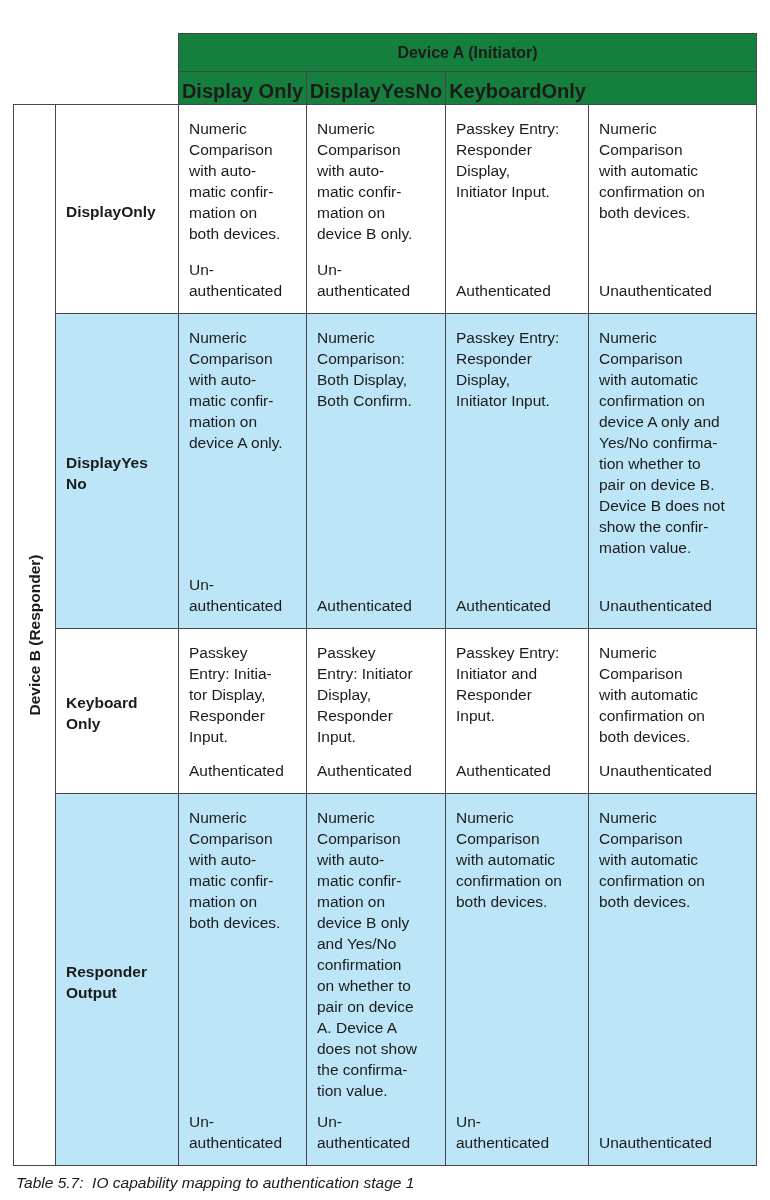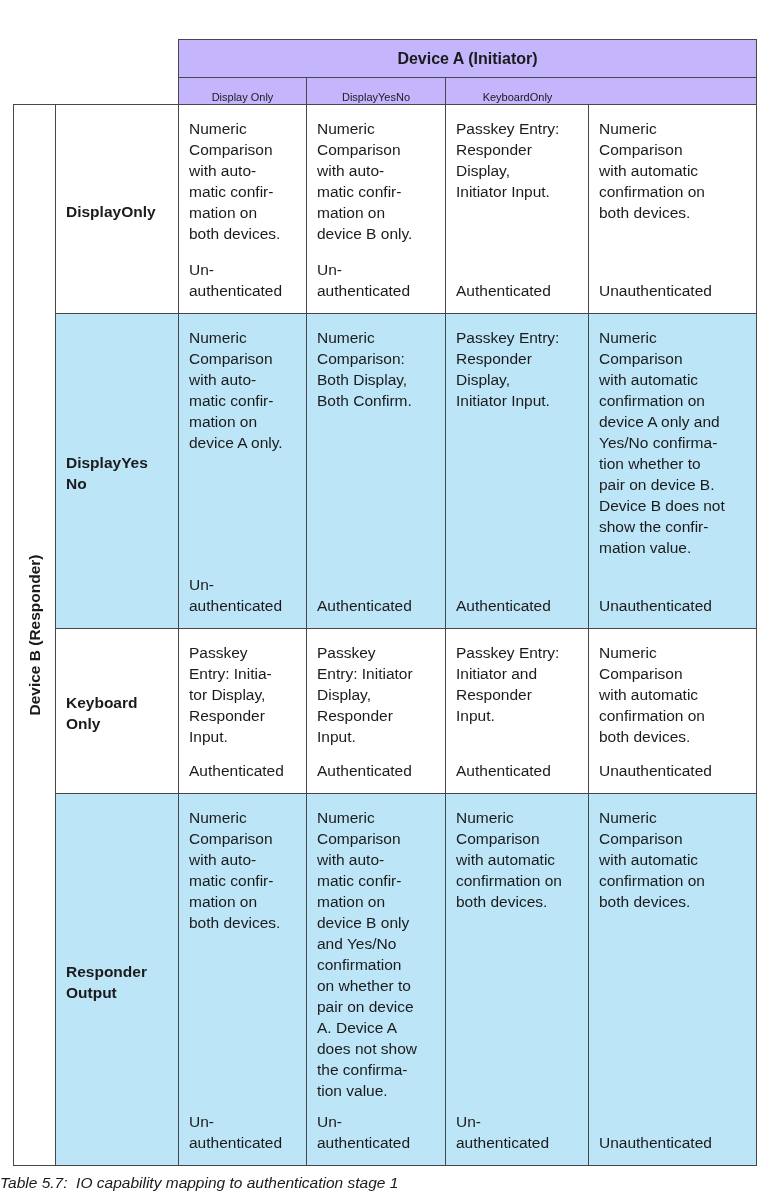--- a/index.html
+++ b/index.html
@@ -6,35 +6,35 @@
   html, body { background: #ffffff; }
   body {
     width: 770px; height: 1200px;
     font-family: "Liberation Sans", "DejaVu Sans", sans-serif;
     color: #1b1b1b;
   }
   .page { position: relative; width: 770px; height: 1200px; background: #fff; overflow: hidden; }
 
   
   .hdr {
-    position: absolute; left: 178px; top: 39px; width: 579px; height: 77px;
+    position: absolute; left: 178px; top: 33px; width: 579px; height: 77px;
     border: 1px solid #474747; border-bottom: none;
-    background: #c4b5fd;
+    background: #15803d;
     display: grid; grid-template-rows: 38px 1fr;
   }
   .hdr-top {
     border-bottom: 1px solid #474747;
     display: flex; align-items: center; justify-content: center;
     font-weight: bold; font-size: 16px;
   }
   .hdr-cols { display: grid; grid-template-columns: 128px 139px 143px 1fr; }
   .hdr-col {
     border-right: 1px solid #474747;
     display: flex; align-items: center; justify-content: center;
-    font-weight: normal; font-size: 11px; text-align: center;
+    font-weight: bold; font-size: 20px; text-align: center;
   }
   .hdr-col:last-child { border-right: none; }
 
   
   .tbody {
     position: absolute; left: 13px; top: 104px; width: 744px; height: 1062px;
     border: 1px solid #474747; background: #fff;
     display: grid;
     grid-template-columns: 42px 123px 128px 139px 143px 1fr;
     grid-template-rows: 209px 315px 165px 1fr;
@@ -58,21 +58,21 @@
     display: flex; flex-direction: column;
     font-size: 15.5px; line-height: 21px;
   }
   .cell .desc { white-space: pre-line; }
   .cell .status { white-space: pre-line; margin-top: auto; }
   .blue { background: #BDE5F8; }
   .last-col { border-right: none; }
   .last-row { border-bottom: none; }
 
   .caption {
-    position: absolute; left: 0; top: 1174px;
+    position: absolute; left: 16px; top: 1174px;
     font-style: italic; font-size: 15.5px; white-space: pre;
   }
 </style>
 </head>
 <body>
 
 <div class="page">
 
   <div class="hdr">
     <div class="hdr-top">Device A (Initiator)</div>

